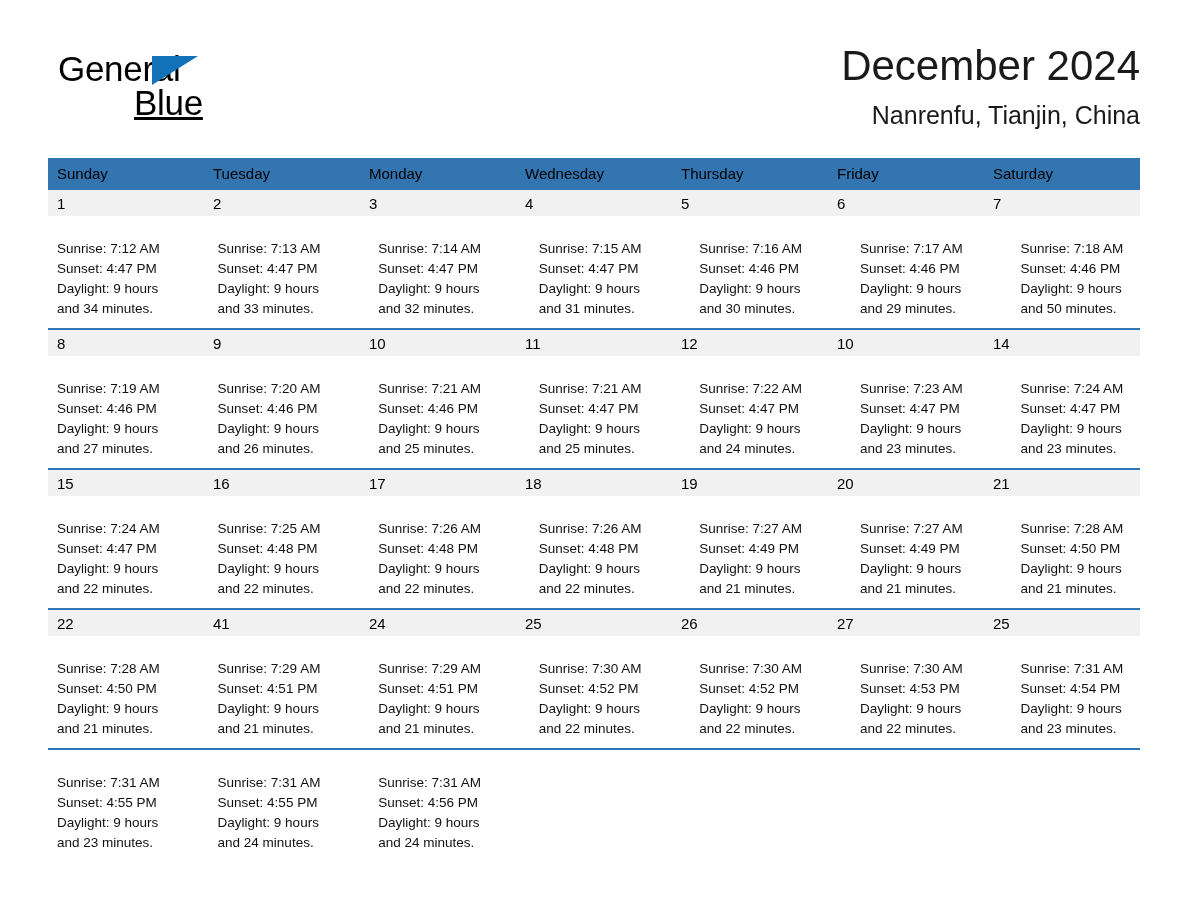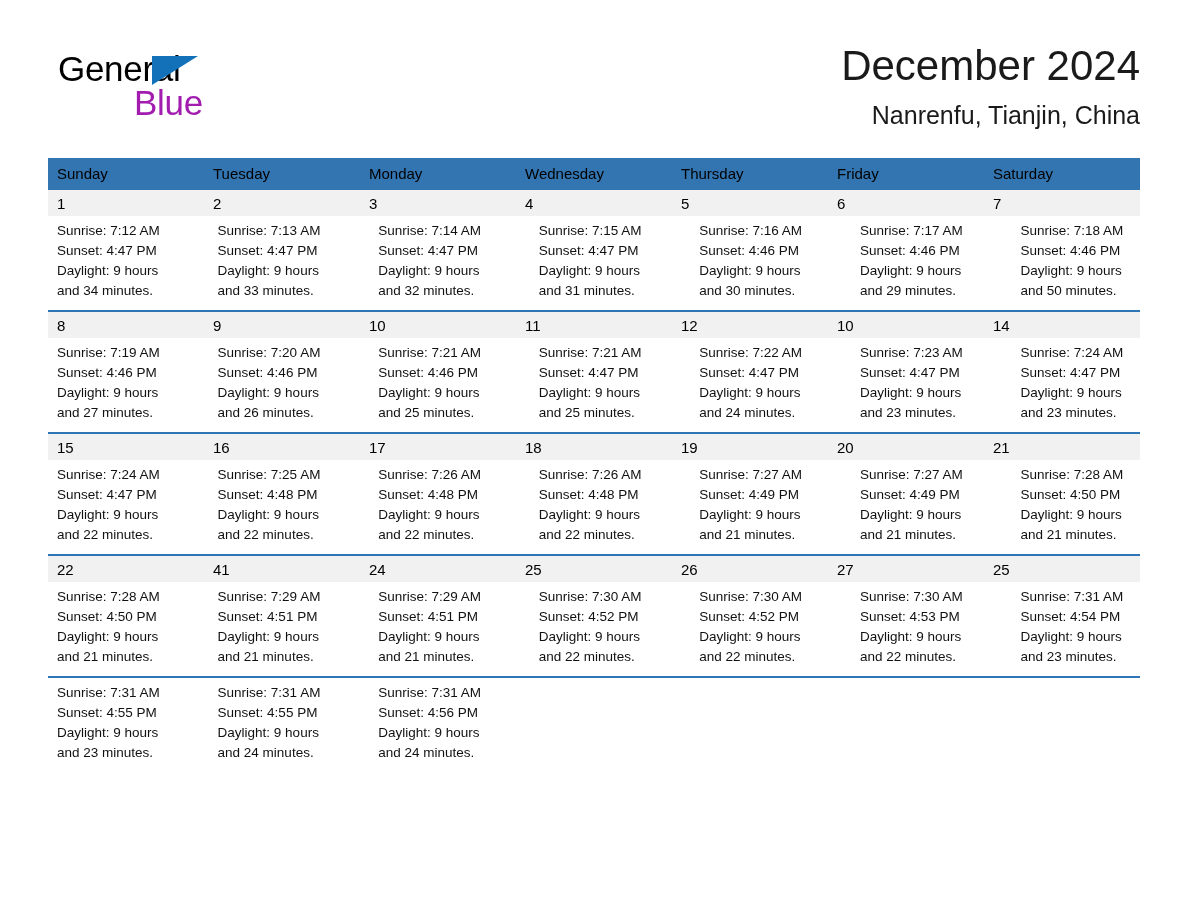--- a/index.html
+++ b/index.html
@@ -55,24 +55,25 @@
     height: 29px;
     background: #1271B8;
     -webkit-clip-path: polygon(0 0, 100% 0, 0 100%);
     clip-path: polygon(0 0, 100% 0, 0 100%);
   }
   .logo-blue {
     position: absolute;
     left: 76px;
     top: 34px;
     font-size: 35px;
-    color: #a21caf;
+    color: #000000;
     letter-spacing: -0.3px;
     line-height: 38px;
     white-space: nowrap;
+    text-decoration: underline;
   }
   .title-block {
     position: absolute;
     right: 0px;
     top: 0px;
     text-align: right;
   }
   .month-title {
     font-size: 42px;
     color: #1a1a1a;
@@ -132,21 +133,21 @@
     box-sizing: border-box;
     padding: 3px 0 0 9px;
     font-size: 15px;
     line-height: 21px;
     color: #000000;
   }
   .week-info {
     display: flex;
     width: 100%;
     background: #ffffff;
-    padding-top: 5px;
+    padding-top: 23px;
     gap: 32px;
   }
   .info-cell {
     width: 156px;
     box-sizing: border-box;
     padding: 0 6px 0 9px;
   }
   .info-line {
     font-size: 13.5px;
     line-height: 20px;

